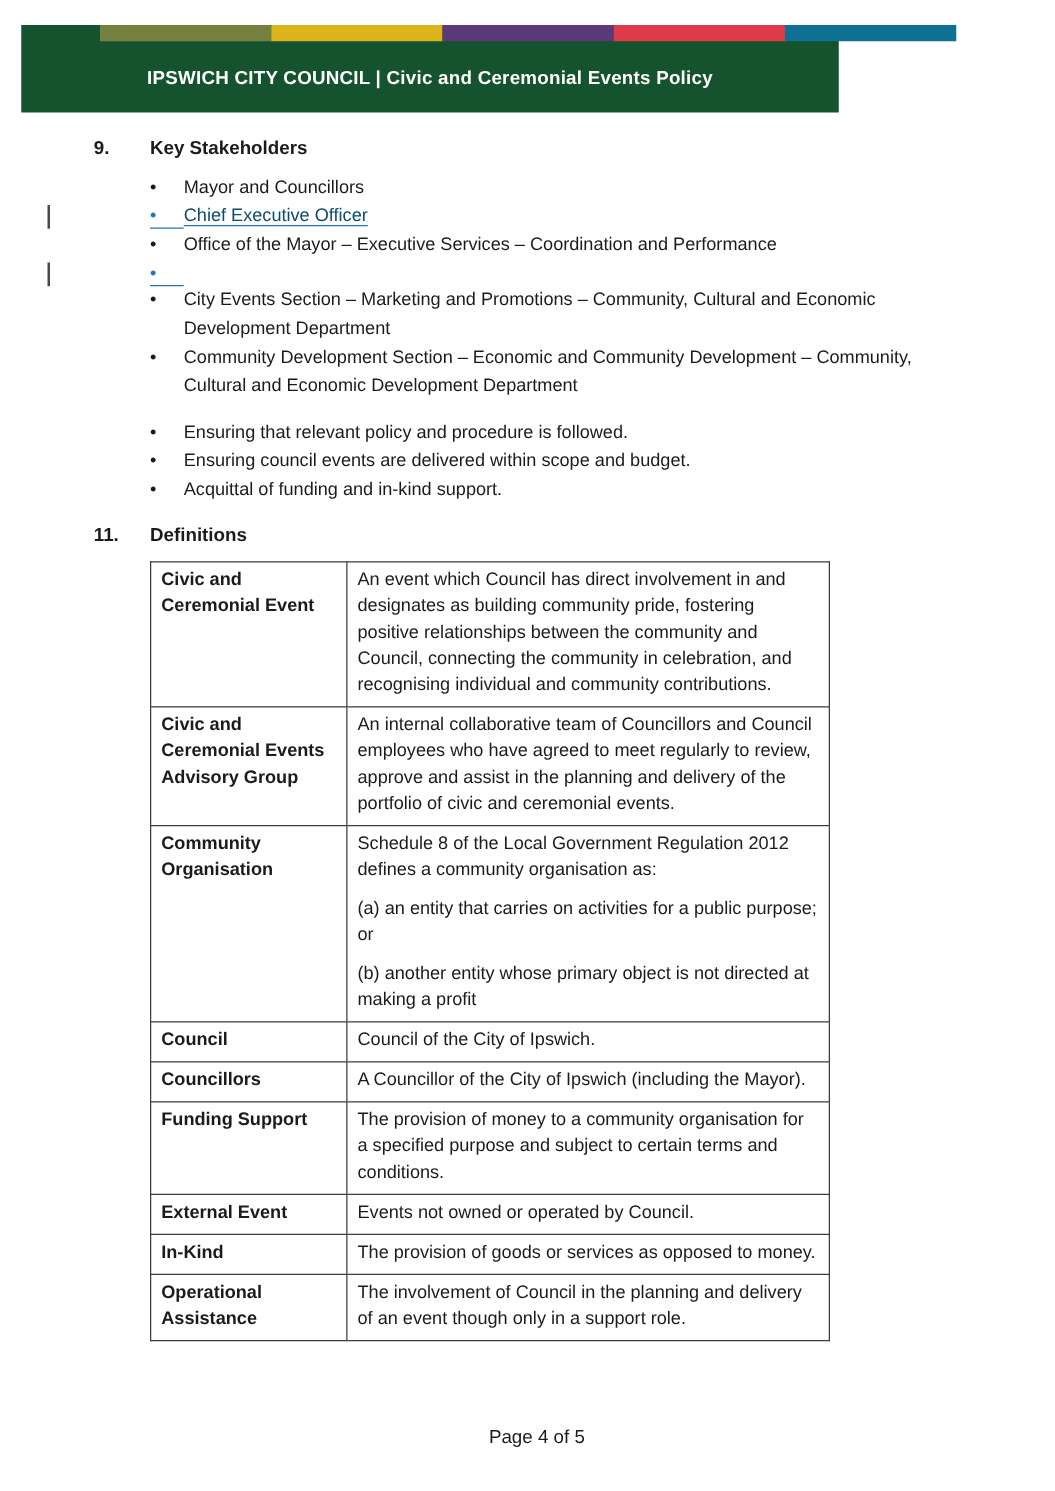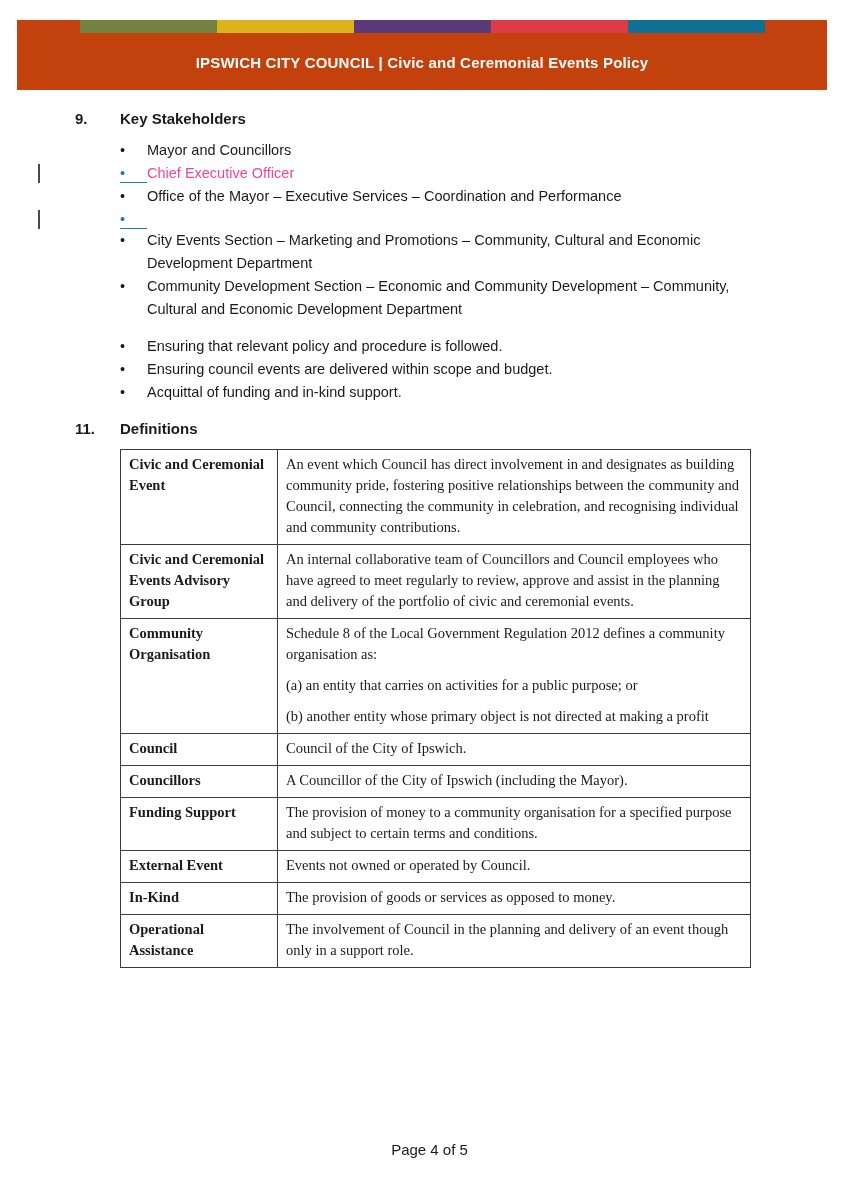--- a/index.html
+++ b/index.html
@@ -9,22 +9,22 @@
     background: #ffffff;
     font-family: "Liberation Sans", sans-serif;
     color: #1b1b1b;
     position: relative;
     overflow: hidden;
   }
 
   
   .banner {
     position: absolute; left: 17px; top: 20px;
-    width: 810px; height: 70px;
-    background: #c2410c;
+    width: 654px; height: 70px;
+    background: #14532d;
   }
   .stripes {
     position: absolute; left: 63px; top: 0;
     height: 13px; display: flex;
   }
   .stripe { width: 137px; height: 13px; }
   .banner-title {
     position: absolute; left: 0; right: 0; top: 34px;
     text-align: center;
     color: #ffffff; font-size: 15px; font-weight: 700;
@@ -37,34 +37,34 @@
   .sec-head { display: flex; font-weight: 700; font-size: 15px; line-height: 22px; margin: 0 0 9px 0; }
   .sec-head .sec-num { width: 45px; flex: none; }
   .section { margin-bottom: 14px; }
 
   .bullets { margin-left: 45px; margin-bottom: 4px; }
   .li { display: flex; position: relative; font-size: 14.5px; line-height: 23px; }
   .li .marker { width: 27px; flex: none; }
   .li .btext { max-width: 600px; }
 
   .li.inserted-link .marker { color: #2673bd; border-bottom: 1px solid #2673bd; height: 21px; }
-  .li.inserted-link .btext { color: #ec4899; text-decoration-color: #2673bd; text-underline-offset: 3px; }
+  .li.inserted-link .btext { color: #0c4a6e; text-decoration: underline; text-decoration-color: #2673bd; text-underline-offset: 3px; }
   .li.inserted-marker .marker { color: #2673bd; border-bottom: 1px solid #2673bd; height: 21px; }
 
   .li.changed::before {
     content: ""; position: absolute; left: -82px; top: 2px;
     width: 2px; height: 19px; background: #4a4a4a;
   }
 
   
   .def-table {
     margin-left: 45px; margin-top: 3px;
-    width: 631px;
+    width: 544px;
     border-collapse: collapse;
-    font-size: 14.5px; line-height: 21px; font-family: Liberation Serif, serif;
+    font-size: 14.5px; line-height: 21px;
   }
   .def-table td { border: 1px solid #3c3c3c; vertical-align: top; padding: 4px 8px 6px 8px; }
   .def-table td.term { width: 157px; font-weight: 700; }
   .def-table td.def p { margin: 0; }
   .def-table td.def p + p { margin-top: 10px; }
 
   
   .footer {
     position: absolute; left: 0; right: 0; top: 1141px;
     text-align: center; font-size: 15px; padding-left: 15px;

